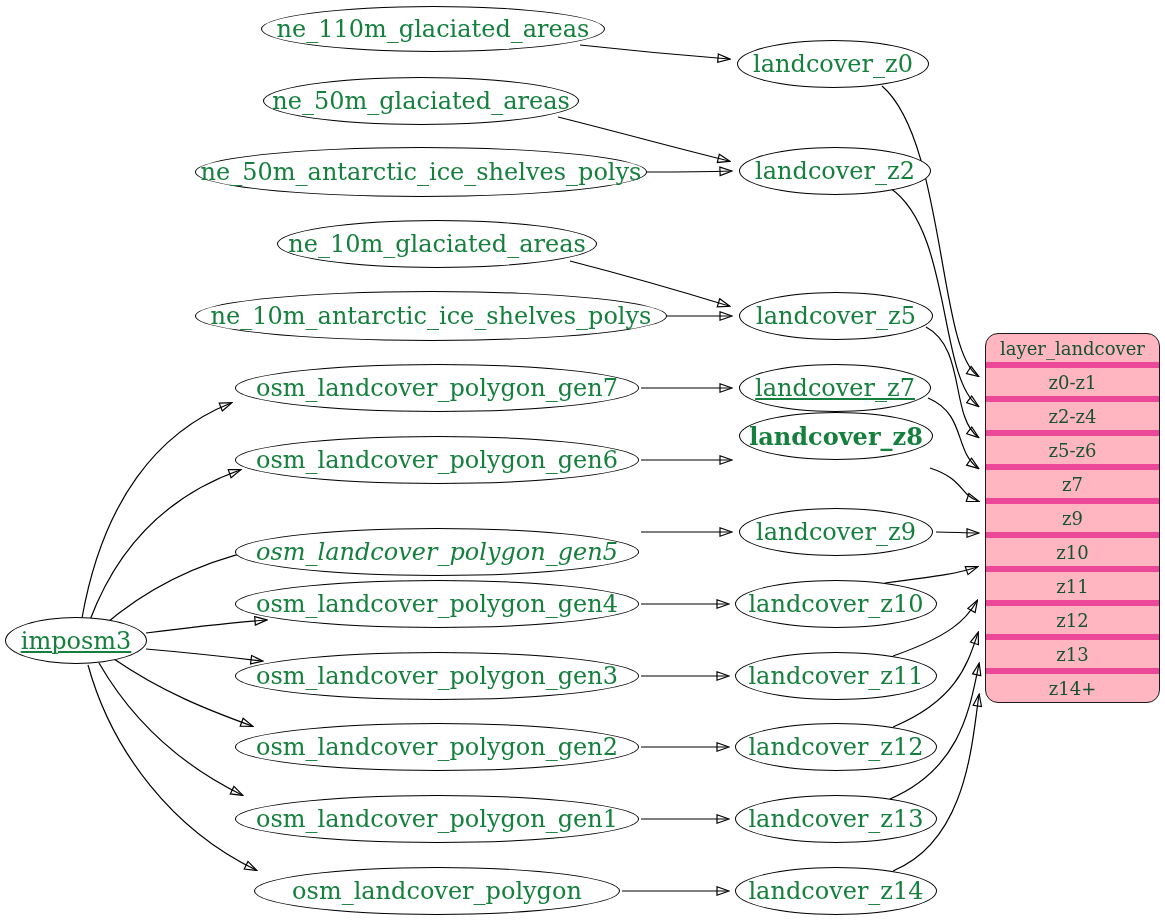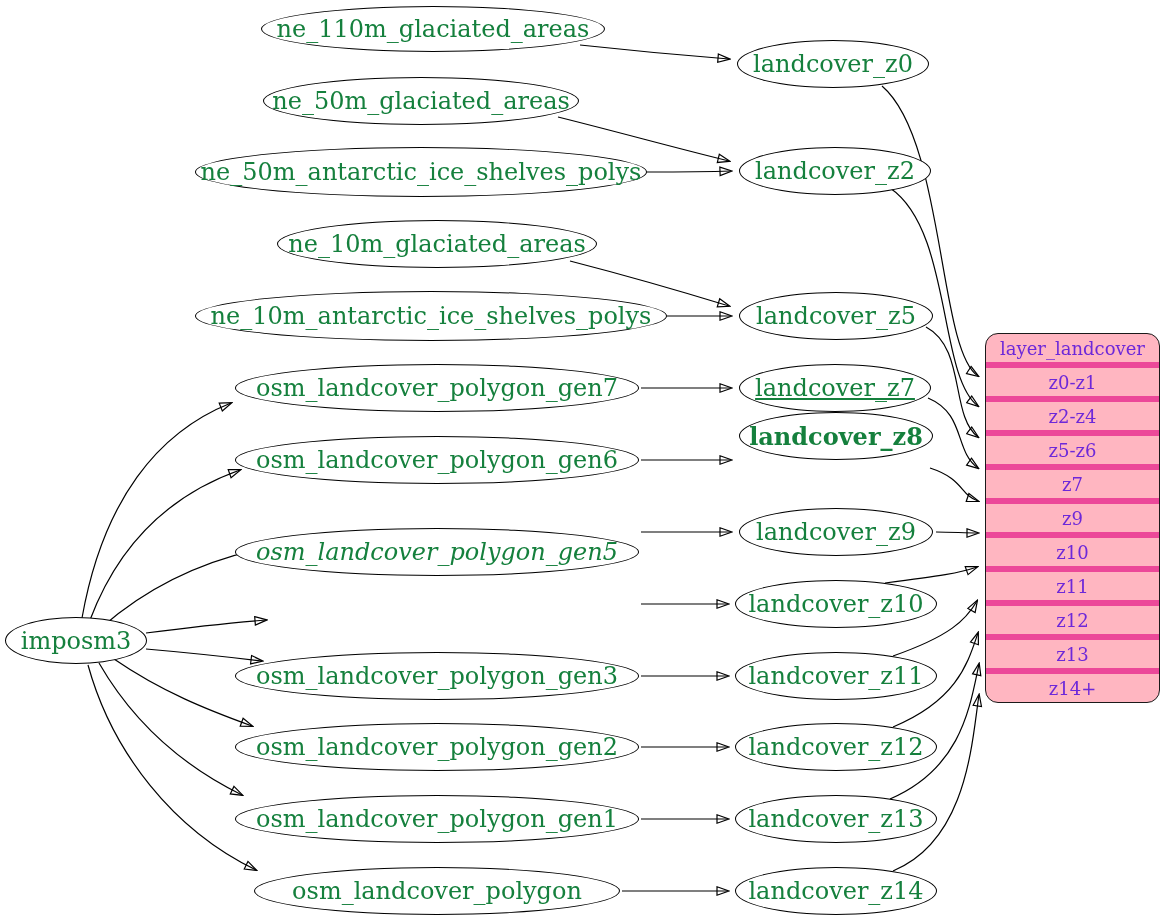--- a/index.html
+++ b/index.html
@@ -23,21 +23,21 @@
     box-sizing:border-box;
   }
   .record{
     position:absolute;
     left:985px;top:333px;width:175px;height:370px;
     background:#ffb6c1;
     border:1.3px solid #1a1a1a;
     border-radius:13px;
     box-sizing:border-box;
     display:flex;flex-direction:column;
-    font-size:18px;color:#6d28d9;
+    font-size:18px;color:#14532d;
     overflow:hidden;
   }
   .record .cell{
     flex:1;
     display:flex;align-items:center;justify-content:center;
     border-top:6px solid #ec4899;
     white-space:nowrap;
   }
   .record .cell.title{border-top:none;}
 </style>
@@ -83,31 +83,32 @@
     <path d="M 928,398 C 966,414 954,451 978,468" marker-end="url(#arrow)"></path>
     <path d="M 930,468 C 964,479 960,495 978,501" marker-end="url(#arrow)"></path>
     <path d="M 936,532 C 952,532 964,533 978,533" marker-end="url(#arrow)"></path>
     <path d="M 885,583 C 940,576 960,573 977,567" marker-end="url(#arrow)"></path>
     <path d="M 893,656 C 950,636 966,620 977,601" marker-end="url(#arrow)"></path>
     <path d="M 893,727 C 958,700 968,662 978,633" marker-end="url(#arrow)"></path>
     <path d="M 890,799 C 962,768 970,706 979,664" marker-end="url(#arrow)"></path>
     <path d="M 893,871 C 968,840 972,740 979,695" marker-end="url(#arrow)"></path>
   </svg>
 
-  <div class="node" style="left:5px;top:617px;width:142px;height:47px;">imposm3</div>
+  <div class="node" style="left:5px;top:617px;width:142px;height:47px;text-decoration:underline;">imposm3</div>
 
   <div class="node" style="left:261px;top:6px;width:344px;height:46px;">ne_110m_glaciated_areas</div>
   <div class="node" style="left:263px;top:77px;width:316px;height:48px;">ne_50m_glaciated_areas</div>
   <div class="node" style="left:195px;top:147px;width:452px;height:50px;">ne_50m_antarctic_ice_shelves_polys</div>
   <div class="node" style="left:277px;top:220px;width:320px;height:48px;">ne_10m_glaciated_areas</div>
   <div class="node" style="left:195px;top:291px;width:472px;height:50px;">ne_10m_antarctic_ice_shelves_polys</div>
 
   <div class="node" style="left:235px;top:364px;width:404px;height:48px;">osm_landcover_polygon_gen7</div>
   <div class="node" style="left:235px;top:436px;width:404px;height:48px;">osm_landcover_polygon_gen6</div>
   <div class="node" style="left:235px;top:528px;width:404px;height:48px;font-style:italic;">osm_landcover_polygon_gen5</div>
+  <div class="node" style="left:235px;top:580px;width:404px;height:48px;">osm_landcover_polygon_gen4</div>
   <div class="node" style="left:235px;top:652px;width:404px;height:48px;">osm_landcover_polygon_gen3</div>
   <div class="node" style="left:235px;top:723px;width:404px;height:48px;">osm_landcover_polygon_gen2</div>
   <div class="node" style="left:235px;top:795px;width:404px;height:48px;">osm_landcover_polygon_gen1</div>
   <div class="node" style="left:254px;top:867px;width:366px;height:48px;">osm_landcover_polygon</div>
 
   <div class="node" style="left:737px;top:40px;width:192px;height:48px;">landcover_z0</div>
   <div class="node" style="left:739px;top:147px;width:192px;height:48px;">landcover_z2</div>
   <div class="node" style="left:739px;top:292px;width:194px;height:48px;">landcover_z5</div>
   <div class="node" style="left:739px;top:364px;width:192px;height:48px;text-decoration:underline;">landcover_z7</div>
   <div class="node" style="left:739px;top:412px;width:194px;height:48px;font-weight:bold;">landcover_z8</div>

